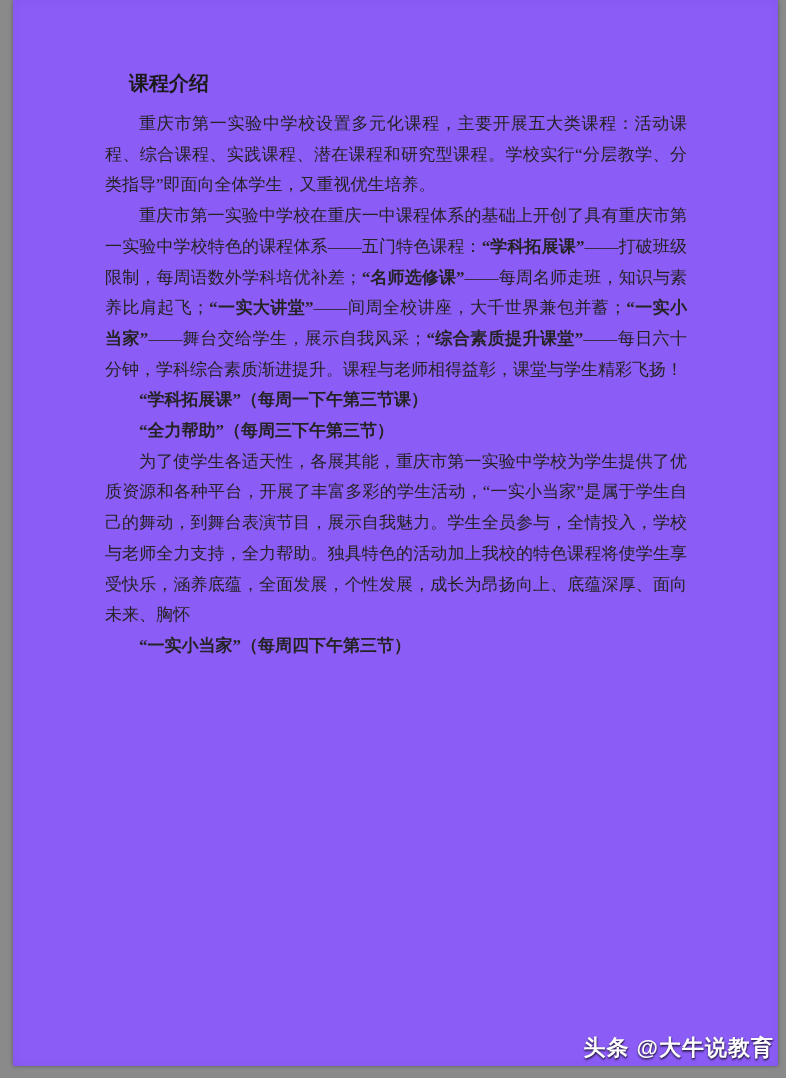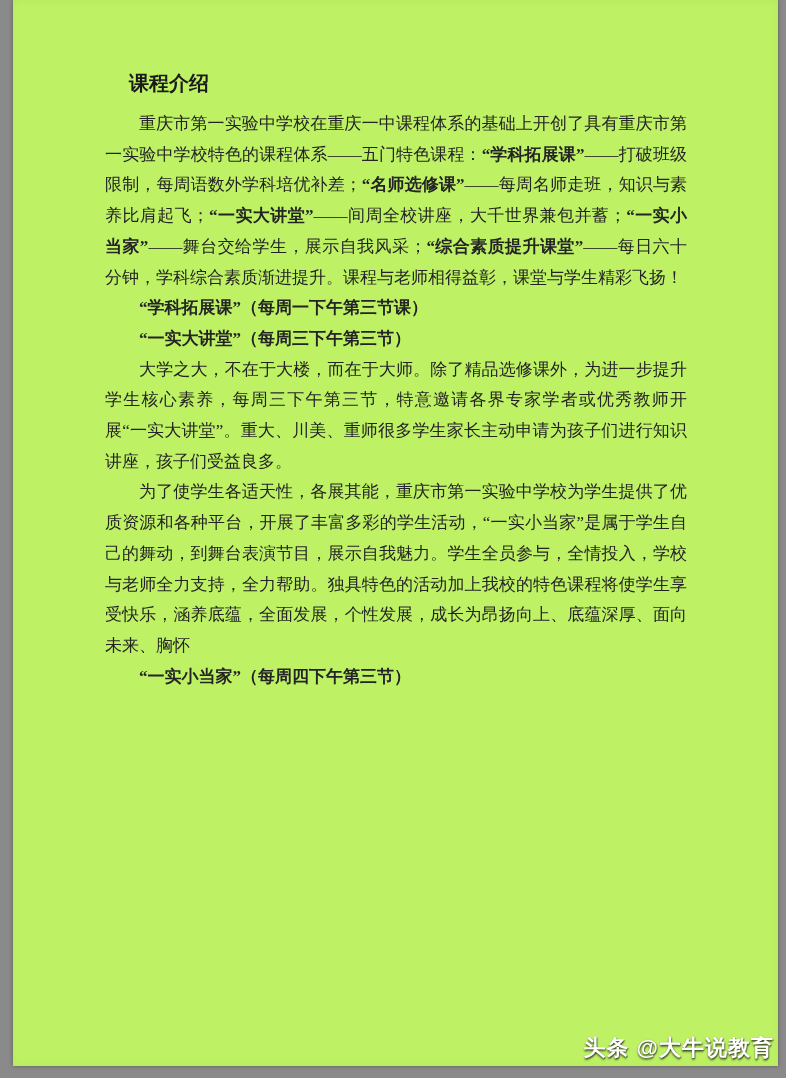--- a/index.html
+++ b/index.html
@@ -13,21 +13,21 @@
     background: #8a8a8a;
     overflow: hidden;
     font-family: "Liberation Serif", "DejaVu Serif", serif;
   }
   .page {
     position: absolute;
     left: 13px;
     top: 0;
     width: 765px;
     height: 1066px;
-    background: #bef264;
+    background: #8b5cf6;
     box-shadow: 0 0 4px rgba(0,0,0,0.35), inset 0 0 10px rgba(0,0,0,0.05);
   }
   .doc {
     position: absolute;
     left: 92px;
     top: 63px;
     width: 582px;
     color: #242424;
   }
   .doc-title {
@@ -67,26 +67,26 @@
     white-space: nowrap;
   }
 </style>
 </head>
 <body>
 
 <div class="page">
   <div class="doc">
     <h1 class="doc-title">课程介绍</h1>
 
+    <p class="block paragraph"><span>重庆市第一实验中学校设置多元化课程，主要开展五大类课程：活动课程、综合课程、实践课程、潜在课程和研究型课程。学校实行“分层教学、分类指导”即面向全体学生，又重视优生培养。</span></p>
     <p class="block paragraph"><span>重庆市第一实验中学校在重庆一中课程体系的基础上开创了具有重庆市第一实验中学校特色的课程体系——五门特色课程：</span><span class="b">“学科拓展课”</span><span>——打破班级限制，每周语数外学科培优补差；</span><span class="b">“名师选修课”</span><span>——每周名师走班，知识与素养比肩起飞；</span><span class="b">“一实大讲堂”</span><span>——间周全校讲座，大千世界兼包并蓄；</span><span class="b">“一实小当家”</span><span>——舞台交给学生，展示自我风采；</span><span class="b">“综合素质提升课堂”</span><span>——每日六十分钟，学科综合素质渐进提升。课程与老师相得益彰，课堂与学生精彩飞扬！</span></p>
 
     <p class="block heading"><span class="b">“学科拓展课”（每周一下午第三节课）</span></p>
 
 
-    <p class="block heading"><span class="b">“一实大讲堂”（每周三下午第三节）</span></p>
-    <p class="block paragraph"><span>大学之大，不在于大楼，而在于大师。除了精品选修课外，为进一步提升学生核心素养，每周三下午第三节，特意邀请各界专家学者或优秀教师开展“一实大讲堂”。重大、川美、重师很多学生家长主动申请为孩子们进行知识讲座，孩子们受益良多。</span></p>
+    <p class="block heading"><span class="b">“全力帮助”（每周三下午第三节）</span></p>
 
     <p class="block paragraph"><span>为了使学生各适天性，各展其能，重庆市第一实验中学校为学生提供了优质资源和各种平台，开展了丰富多彩的学生活动，“一实小当家”是属于学生自己的舞动，到舞台表演节目，展示自我魅力。学生全员参与，全情投入，学校与老师全力支持，全力帮助。独具特色的活动加上我校的特色课程将使学生享受快乐，涵养底蕴，全面发展，个性发展，成长为昂扬向上、底蕴深厚、面向未来、胸怀</span></p>
     <p class="block heading"><span class="b">“一实小当家”（每周四下午第三节）</span></p>
   </div>
 </div>
 
 <div class="watermark">头条 @大牛说教育</div>
 
 </body></html>

